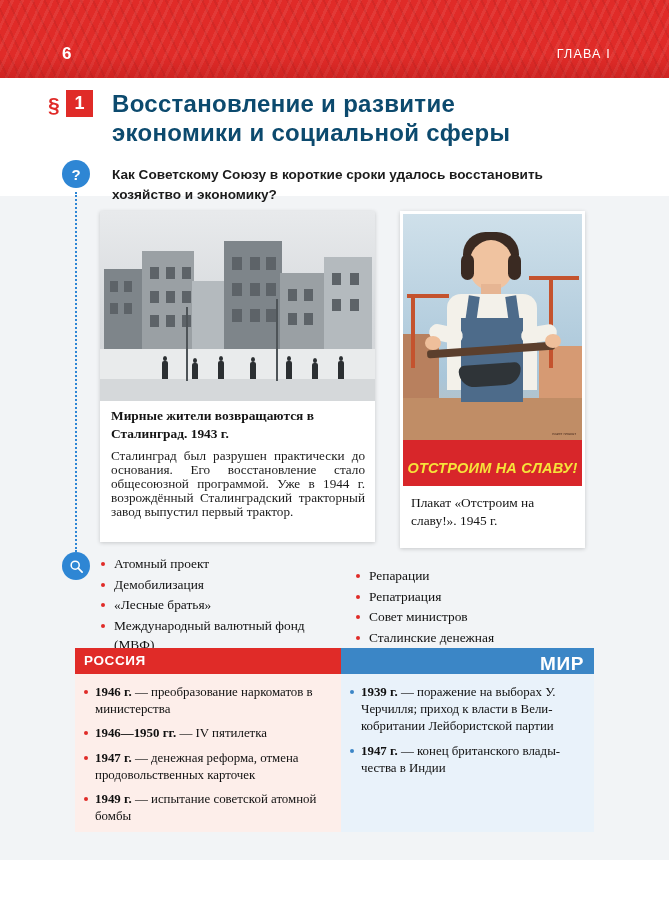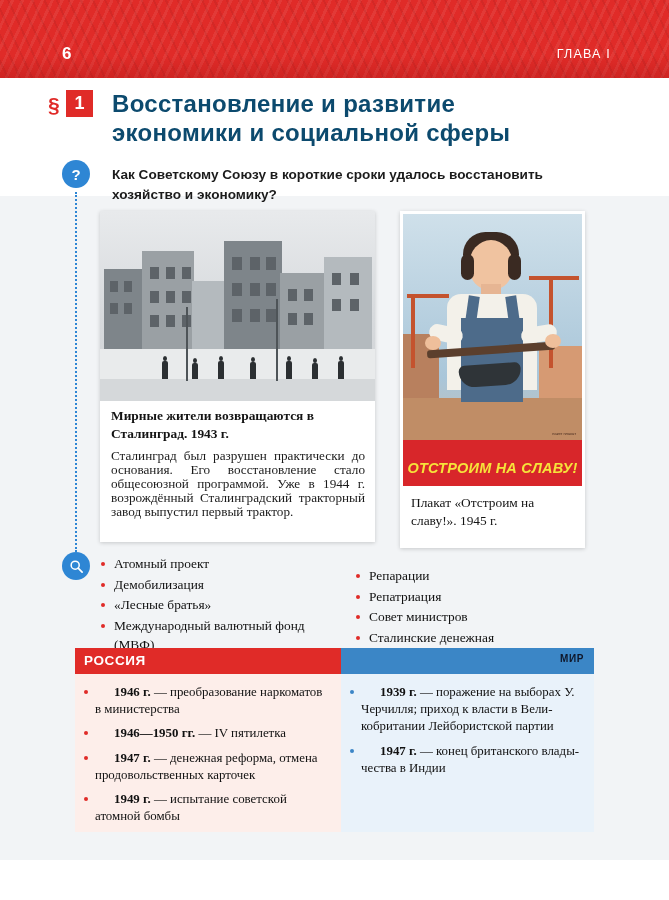--- a/index.html
+++ b/index.html
@@ -261,21 +261,21 @@
     color: #fff; font-size: 13.5px; font-weight: bold; letter-spacing: .6px;
   }
   .bar-wo {
     position: absolute;
     left: 341px; top: 648px;
     width: 253px; height: 26px;
     background: #3b86c6;
   }
   .bar-wo span {
     position: absolute; right: 10px; top: 5px;
-    color: #0f172a; font-size: 10px; font-weight: bold; letter-spacing: .6px;
+    color: #ffffff; font-size: 19px; font-weight: bold; letter-spacing: .6px;
   }
 
   
   .panel-ru {
     position: absolute;
     left: 75px; top: 674px;
     width: 266px; height: 158px;
     background: #fdeeea;
   }
   .panel-wo {
@@ -293,21 +293,21 @@
     line-height: 17.2px;
     margin-bottom: 7px;
   }
   .tl-list li::before {
     content: "";
     position: absolute; left: -11px; top: 6px;
     width: 4px; height: 4px; border-radius: 50%;
   }
   .panel-ru .tl-list li::before { background: #e02b28; }
   .panel-wo .tl-list li::before { background: #3b86c6; }
-  .yr { font-weight: bold; margin-left: 19px; }
+  .yr { font-weight: bold; }
 
   
   .bottom-white {
     position: absolute;
     left: 0; top: 860px;
     width: 669px; height: 40px;
     background: #ffffff;
   }
 </style>
 </head>

